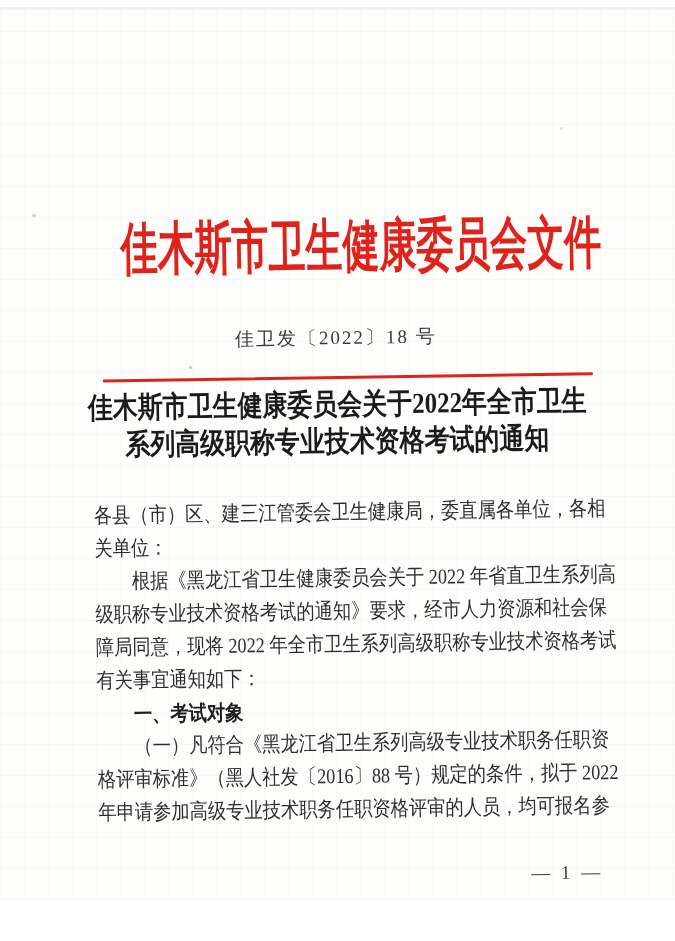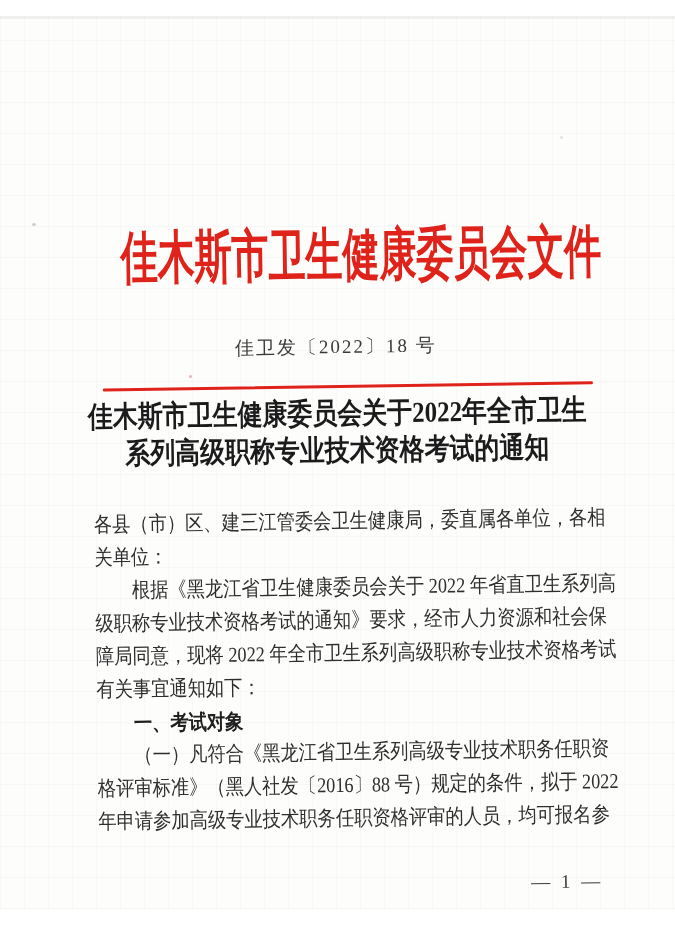--- a/index.html
+++ b/index.html
@@ -4,21 +4,21 @@
 <style>
   html, body {
     margin: 0;
     padding: 0;
     background: #ffffff;
   }
   .page {
     position: relative;
     width: 675px;
     height: 893px;
-    margin: 16px auto;
+    margin: 7px auto;
     background: #fdfdfc;
     overflow: hidden;
     font-family: "Liberation Serif", "DejaVu Serif", serif;
   }
   
   .page::before {
     content: "";
     position: absolute;
     inset: 0;
     background-image:

